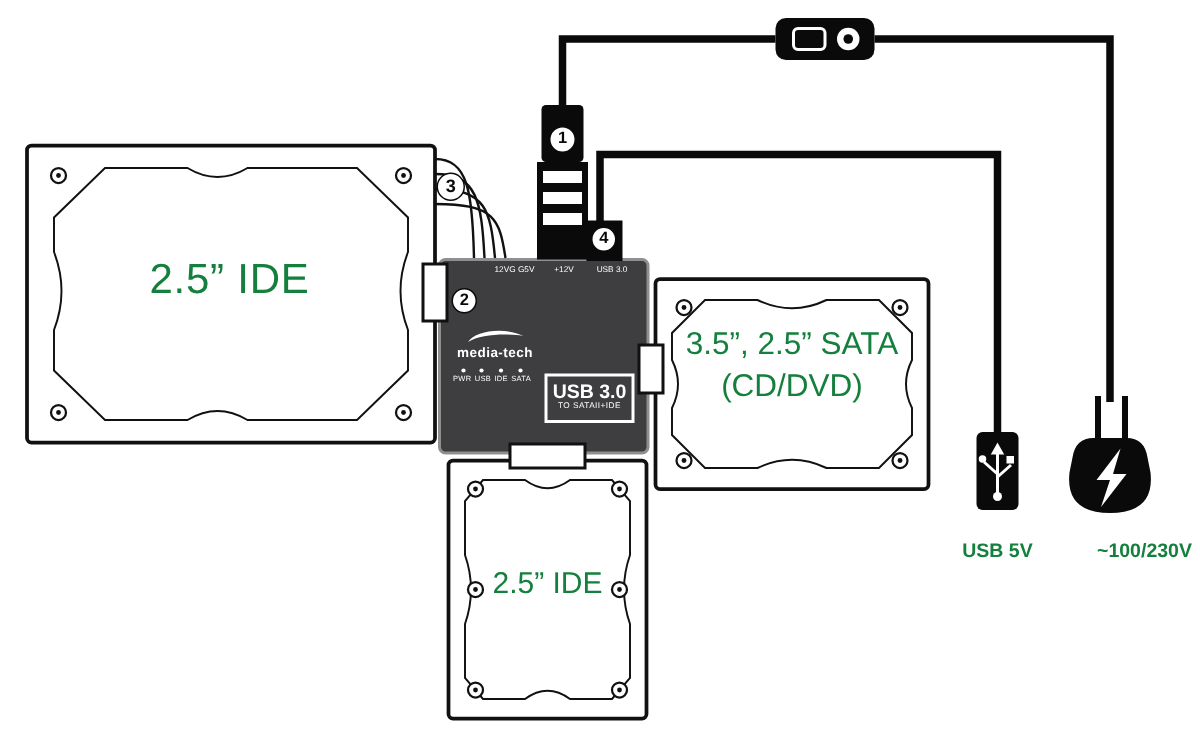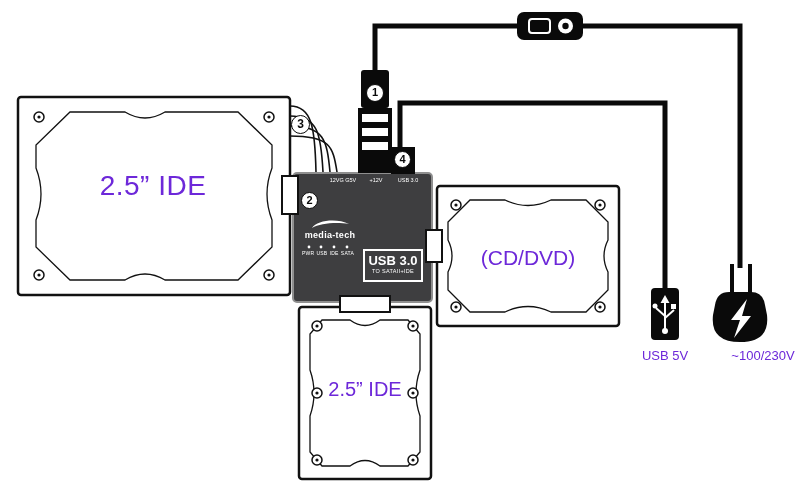--- a/index.html
+++ b/index.html
@@ -1,23 +1,23 @@
 <!DOCTYPE html>
 <html><head>
 <meta charset="utf-8">
 <style>
   html,body{margin:0;padding:0;background:#fff;}
   .stage{position:relative;width:800px;height:492px;background:#fff;overflow:hidden;
          font-family:"Liberation Sans",sans-serif;}
   .stage svg{position:absolute;left:0;top:0;}
-  .lbl{position:absolute;color:#6d28d9;line-height:1.15;box-sizing:border-box;}
+  .lbl{position:absolute;color:#15803d;line-height:1.15;box-sizing:border-box;}
   .center{text-align:center;}
   .drive-label{font-size:28px;font-weight:400;letter-spacing:.5px;}
   .drive-label-sm{font-size:21px;font-weight:400;}
-  .plug-label{font-size:13px;font-weight:400;}
+  .plug-label{font-size:13px;font-weight:700;margin-top:11px;}
   .port-label{font-size:5.5px;color:#fff;font-weight:400;}
   .brand{font-size:9px;font-weight:700;color:#fff;letter-spacing:.3px;}
   .led-row{position:absolute;display:flex;justify-content:space-between;color:#fff;
            font-size:5px;letter-spacing:.2px;}
   .badge-box{position:absolute;border:2px solid #fff;color:#fff;text-align:center;
              box-sizing:border-box;}
   .badge-title{font-size:13px;font-weight:700;line-height:15px;margin-top:2px;}
   .badge-sub{font-size:5.5px;letter-spacing:.3px;line-height:7px;}
   .callout{position:absolute;background:#fff;border:1.5px solid #0a0a0a;border-radius:50%;
            color:#0a0a0a;font-weight:700;text-align:center;box-sizing:border-box;}
@@ -148,20 +148,21 @@
     <g>
       <rect x="730" y="264" width="4" height="30" fill="#0a0a0a"></rect>
       <rect x="748" y="264" width="4" height="30" fill="#0a0a0a"></rect>
       <path d="M729,292 h22 q12,0 14,13 l2,10 q3,27 -27,27 q-30,0 -27,-27 l2,-10 q2,-13 14,-13 z" fill="#0a0a0a"></path>
       <path fill="#fff" d="M747,299 L731,320 L740,320 L734,338 L751,316 L742,316 Z"></path>
     </g>
   </svg>
 
   <div class="lbl drive-label center" style="left:60px;top:170px;width:186px;">2.5” IDE</div>
 
+  <div class="lbl drive-label-sm center" style="left:444px;top:218px;width:168px;">3.5”, 2.5” SATA</div>
   <div class="lbl drive-label-sm center" style="left:444px;top:246px;width:168px;">(CD/DVD)</div>
 
   <div class="lbl drive-label-sm center" style="left:309px;top:378px;width:112px;font-size:20px;">2.5” IDE</div>
 
   <div class="lbl plug-label center" style="left:625px;top:349px;width:80px;">USB 5V</div>
   <div class="lbl plug-label center" style="left:720px;top:349px;width:86px;">~100/230V</div>
 
   <div class="lbl port-label center" style="left:322px;top:177px;width:42px;">12VG G5V</div>
   <div class="lbl port-label center" style="left:362px;top:177px;width:28px;">+12V</div>
   <div class="lbl port-label center" style="left:390px;top:177px;width:36px;">USB 3.0</div>

